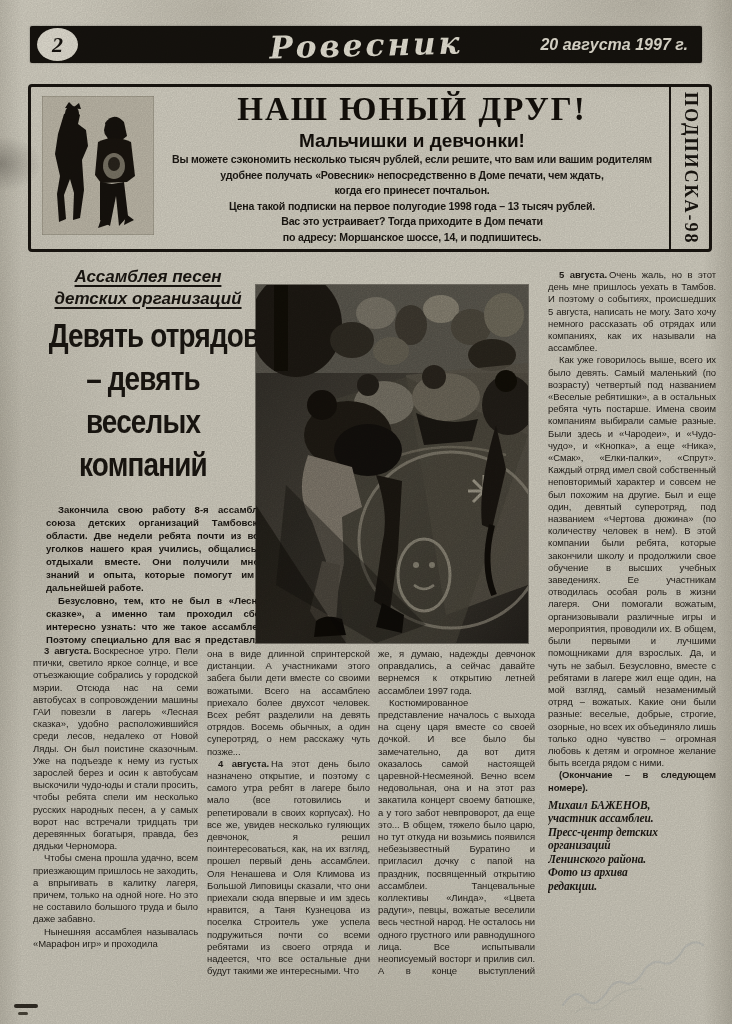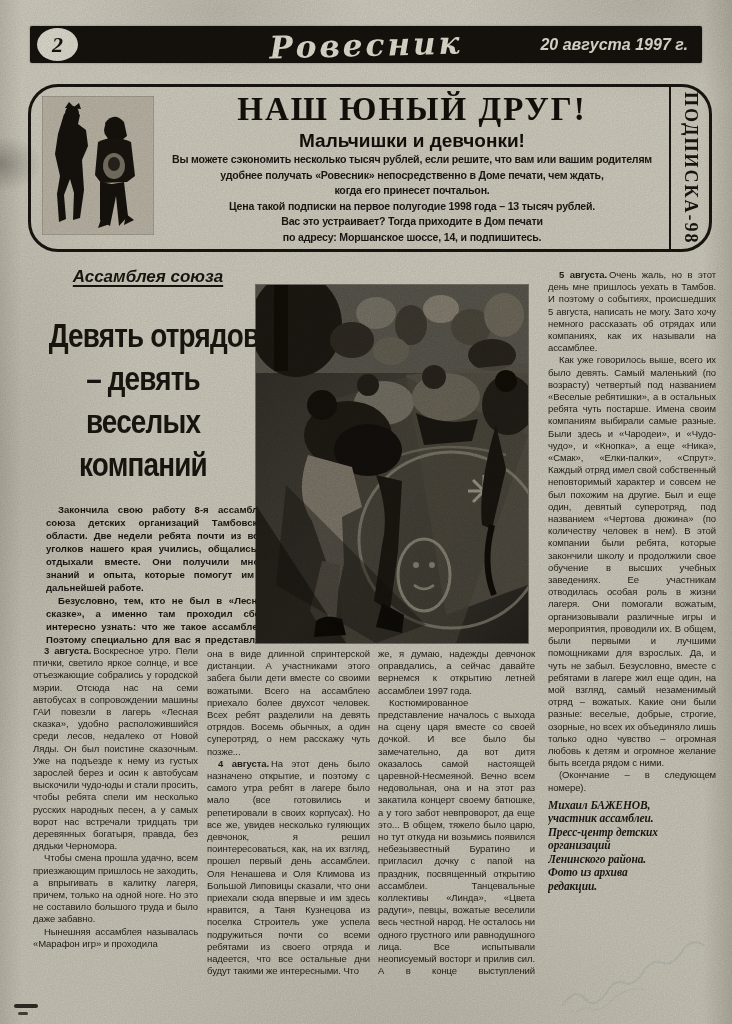--- a/index.html
+++ b/index.html
@@ -22,21 +22,21 @@
   .hbar{left:30px;top:26px;width:672px;height:37px;background:#17140f;border-radius:2px;
         display:flex;align-items:center;box-shadow:0 0 2px rgba(0,0,0,.4);}
   .pagenum{width:41px;height:33px;background:#e9e5d8;border-radius:50%;margin-left:7px;
            display:flex;align-items:center;justify-content:center;
            font:bold italic 22px "Liberation Serif", serif;color:#17140f;}
   .masthead{position:absolute;left:0;right:0;text-align:center;
             font:bold italic 31px "DejaVu Serif", serif;color:#ece8da;
             letter-spacing:3px;transform:rotate(-1.5deg);}
   .hdate{position:absolute;right:14px;font:bold italic 16px "Liberation Sans", sans-serif;color:#ece8da;}
   
-  .subbox{left:28px;top:84px;width:678px;height:162px;border:3px solid #1b1712;border-radius:30px;}
+  .subbox{left:28px;top:84px;width:678px;height:162px;border:3px solid #1b1712;border-radius:4px;}
   .subphoto{position:absolute;left:11px;top:9px;width:112px;height:139px;}
   .subside{position:absolute;right:0;top:0;bottom:0;width:38px;border-left:2px solid #1b1712;
            display:flex;align-items:center;justify-content:center;}
   .subside-text{writing-mode:vertical-rl;text-orientation:mixed;
                 font:bold 18px "Liberation Serif", serif;letter-spacing:2px;color:#1b1712;white-space:nowrap;}
   .subcontent{position:absolute;left:128px;right:44px;top:4px;text-align:center;}
   .subtitle{font:bold 33px "Liberation Serif", serif;letter-spacing:2px;color:#15110c;}
   .subsub{font:bold 19px "Liberation Sans", sans-serif;margin-top:2px;color:#15110c;}
   .subline{font:bold 10.6px "Liberation Sans", sans-serif;letter-spacing:-0.2px;
            line-height:15.6px;color:#1d1914;white-space:nowrap;}
@@ -54,21 +54,21 @@
   .bcol{font:9.5px "Liberation Sans", sans-serif;line-height:12.2px;text-align:justify;
         overflow:hidden;color:#221e19;letter-spacing:-0.1px;}
   .bcol p{margin:0;text-indent:11px;}
   .bcol p.cont{text-indent:0;}
   .plead{font-weight:bold;}
   .plead:not(:empty){margin-right:2px;}
   .col1{left:33px;top:645px;width:165px;height:330px;}
   .col2{left:207px;top:648px;width:163px;height:330px;}
   .col3{left:378px;top:648px;width:157px;height:330px;}
   .col4{left:548px;top:269px;width:168px;height:712px;}
-  .closing{font-weight:normal;}
+  .closing{font-weight:bold;}
   .signature{margin-top:5px;text-align:left;
              font:bold italic 11.5px "Liberation Serif", serif;line-height:13.5px;color:#1d1914;}
   
   .photo{left:256px;top:285px;width:272px;height:358px;box-shadow:0 0 0 1px rgba(30,26,20,.5);}
   
   .scribble{left:555px;top:935px;width:170px;height:85px;opacity:.45;}
   .inkdash{left:14px;top:1004px;width:24px;height:4px;background:#332e26;border-radius:2px;}
   .inkdash2{left:18px;top:1012px;width:10px;height:3px;background:#4a453a;border-radius:2px;}
   .grain{position:absolute;left:0;top:0;width:732px;height:1024px;pointer-events:none;opacity:.14;}
 </style>
@@ -112,21 +112,22 @@
       <div class="subline">Цена такой подписки на первое полугодие 1998 года – 13 тысяч рублей.</div>
       <div class="subline">Вас это устраивает? Тогда приходите в Дом печати</div>
       <div class="subline">по адресу: Моршанское шоссе, 14, и подпишитесь.</div>
     </div>
     <div class="subside">
       <div class="subside-text">ПОДПИСКА-98</div>
     </div>
   </div>
 
   <div class="abs kicker">
-    <div>Ассамблея союза</div>
+    <div>Ассамблея песен</div>
+    <div>детских организаций</div>
   </div>
 
   <div class="abs headline">
     <div>Девять отрядов</div>
     <div>– девять</div>
     <div>веселых</div>
     <div>компаний</div>
   </div>
 
   <div class="abs lead">

